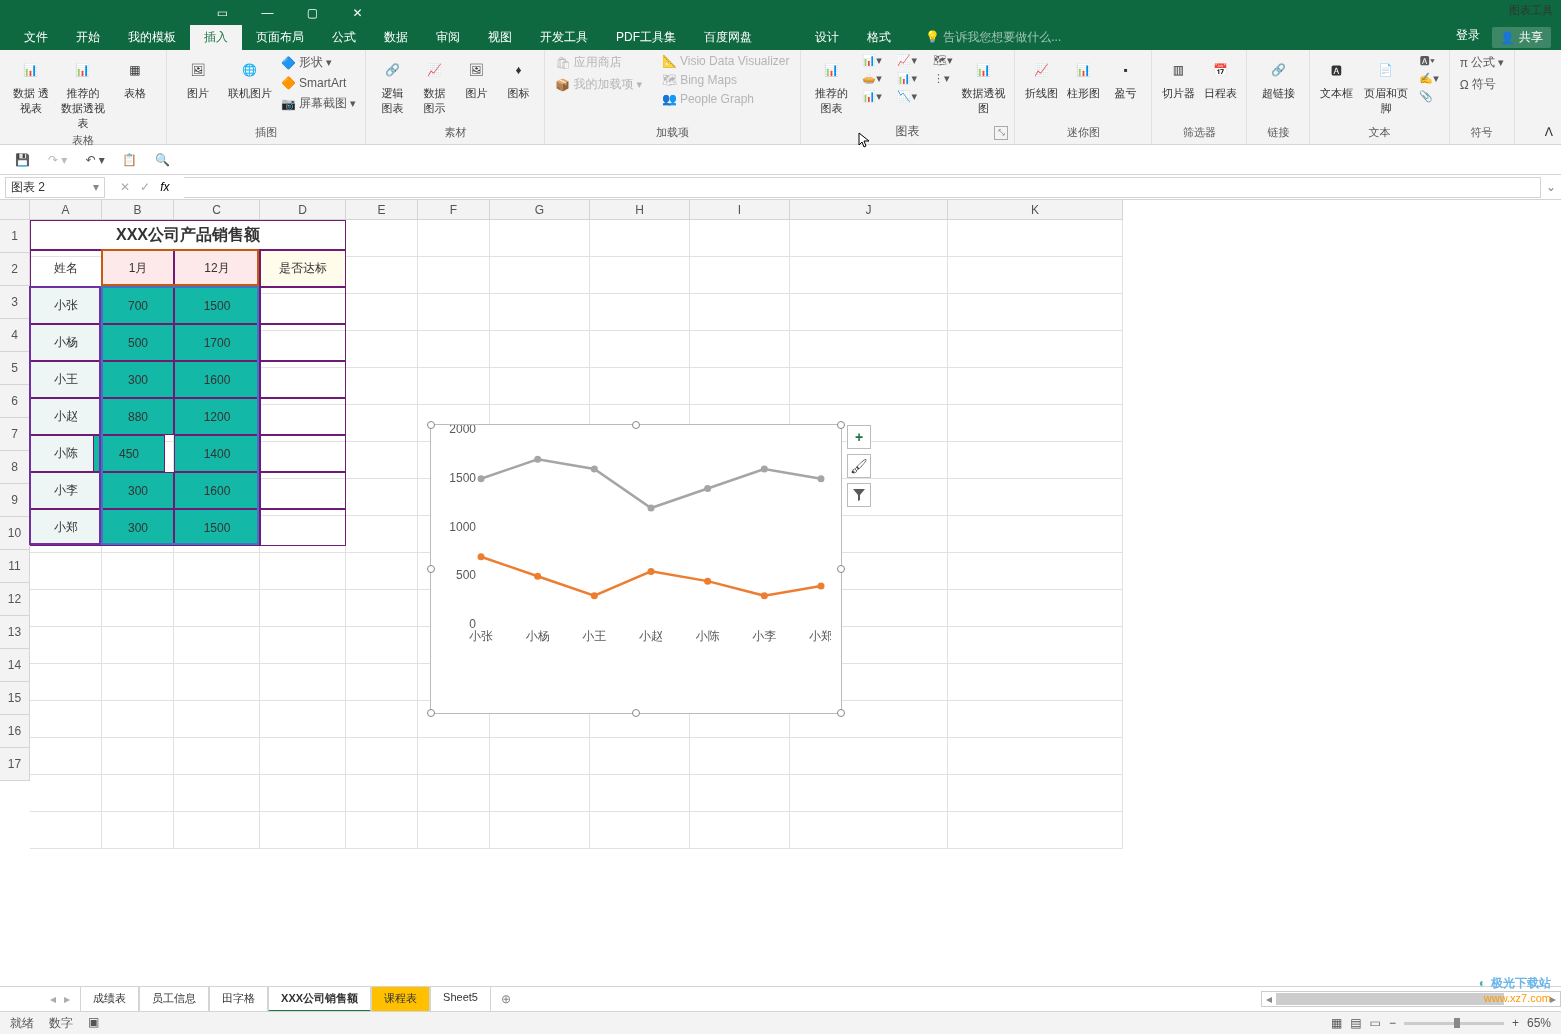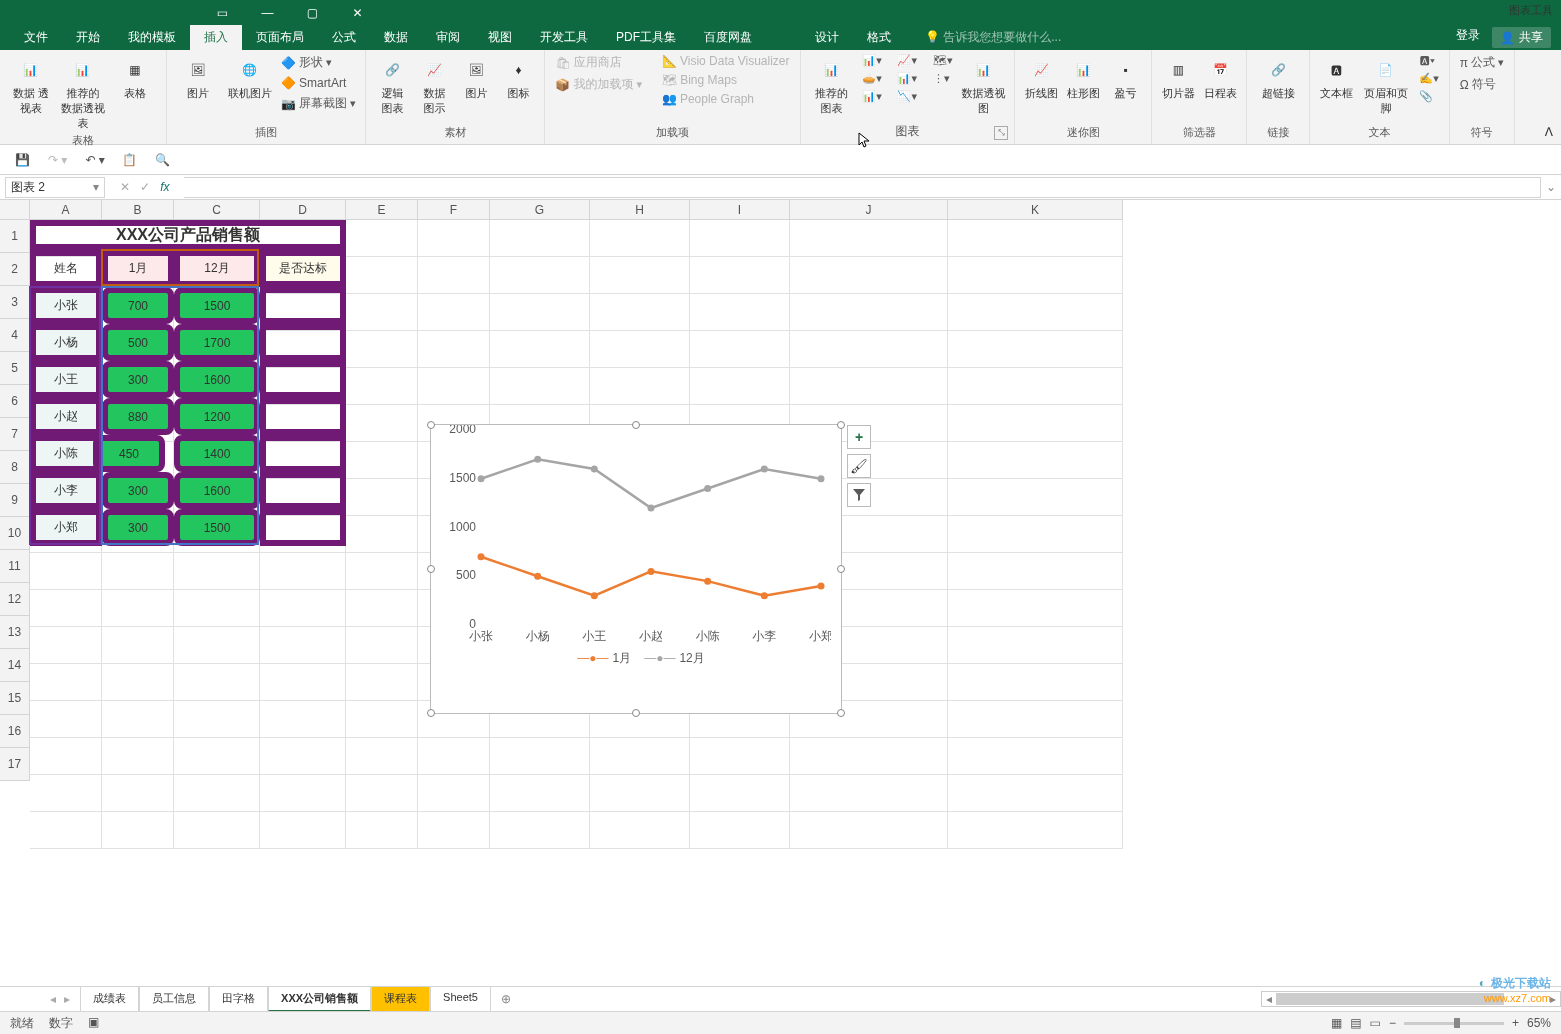--- a/index.html
+++ b/index.html
@@ -31,41 +31,41 @@
     .gname .launcher { position:absolute; right:0; bottom:2px; width:14px; height:14px; border:1px solid #aaa; font-size:8px; display:flex; align-items:center; justify-content:center; cursor:pointer;}
     .stack { display:flex; flex-direction:column; gap:1px;}
     
     .qat { height: 30px; border-bottom:1px solid #d4d4d4; display:flex; align-items:center; gap:18px; padding-left:15px;}
     .qat .qbtn { cursor:pointer; color:#555;}
     
     .formulabar { height: 25px; border-bottom:1px solid #d4d4d4; display:flex; align-items:center;}
     .namebox { width: 100px; border:1px solid #d4d4d4; height:21px; margin-left:5px; display:flex; align-items:center; padding:0 5px; justify-content:space-between;}
     .namebox .dd { color:#888;}
     .fbar-btns { display:flex; gap:10px; padding:0 15px; color:#aaa;}
-    .fx { font-style:italic; color:#0f766e;}
+    .fx { font-style:italic; color:#000000;}
     .formula-input { flex:1; height:21px; border:1px solid #d4d4d4; border-left:none; padding:0 5px;}
     .formula-expand { width:20px; text-align:center; color:#888;}
     
     .grid-wrap { display:flex; height: 640px; position:relative;}
     .row-hdrs { width: 30px; background:#fff;}
     .row-hdrs .hdr-cell, .col-hdrs .hdr-cell { border-right:1px solid #d4d4d4; border-bottom:1px solid #d4d4d4; background:#f3f3f3; color:#555; text-align:center; display:flex; align-items:center; justify-content:center;}
     .col-hdrs { display:flex; height:20px; position:absolute; left:30px; top:0; right:0;}
     .col-hdrs .hdr-cell { height:20px;}
     .row-hdrs .hdr-cell { height:33px; }
     .row-hdrs .hdr-cell:first-child { height:20px;}
     .corner { width:30px; height:20px; background:#f3f3f3; border-right:1px solid #d4d4d4; border-bottom:1px solid #d4d4d4; position:absolute; left:0; top:0;}
     
     .cells { position:absolute; left:30px; top:20px; right:0; bottom:0; }
     .cell { position:absolute; border-right:1px solid #e1e1e1; border-bottom:1px solid #e1e1e1; display:flex; align-items:center; justify-content:center;}
-    .table-cell { border:6px solid #701a75;text-align:right;}
+    .table-cell { border:1px solid #701a75;text-align:right;}
     .table-title { font-weight:bold; font-size:16px; background:#fff;}
     .th-cell { background:#fde9e9;}
     .th-achieve { background:#fffceb;}
     .td-name { background:#edf5f5;}
-    .td-val { background:#22c55e;border-radius:8px;}
+    .td-val { background:#14b8a6;}
     
     .selection-border { position:absolute; border:2px solid #217346; pointer-events:none;}
     
     .chart-container { position:absolute; left:430px; top:224px; width:412px; height:290px; border:1px solid #bbb; background:#fff;}
     .chart-container .sel-handle { position:absolute; width:8px; height:8px; border:1px solid #888; background:#fff; border-radius:50%;}
     .chart-side-btns { position:absolute; right:-30px; top:0; display:flex; flex-direction:column; gap:5px;}
     .chart-side-btns div { width:24px; height:24px; border:1px solid #bbb; background:#fff; display:flex; align-items:center; justify-content:center; cursor:pointer; font-size:14px;}
     .chart-title { text-align:center; padding:5px; color:#595959; font-size:14px;}
     .chart-plot { position:relative; height:220px; margin:0 10px;}
     .chart-legend { text-align:center; padding:5px; font-size:11px; color:#595959;}
@@ -654,24 +654,20 @@
           <polyline points="40,53.75 96.66666666666666,34.25 153.33333333333331,44 210,83 266.66666666666663,63.5 323.3333333333333,44 380,53.75" fill="none" stroke="#a5a5a5" stroke-width="2.5"></polyline>
           <circle cx="40" cy="53.75" r="3.5" fill="#a5a5a5"></circle>
           <circle cx="96.66666666666666" cy="34.25" r="3.5" fill="#a5a5a5"></circle>
           <circle cx="153.33333333333331" cy="44" r="3.5" fill="#a5a5a5"></circle>
           <circle cx="210" cy="83" r="3.5" fill="#a5a5a5"></circle>
           <circle cx="266.66666666666663" cy="63.5" r="3.5" fill="#a5a5a5"></circle>
           <circle cx="323.3333333333333" cy="44" r="3.5" fill="#a5a5a5"></circle>
           <circle cx="380" cy="53.75" r="3.5" fill="#a5a5a5"></circle>
         </svg>
     </div>
-    <div class="chart-legend">
-      <span class="legend-1">1月</span>
-      <span class="legend-2">12月</span>
-    </div>
   </div>
 </div>
 
 <div class="sheet-tabs">
   <div class="nav">
     <span>◂</span>
     <span>▸</span>
   </div>
   <div id="sheet-tabs-inner" style="display:flex;">
       <div class="sheet-tab">成绩表</div>

